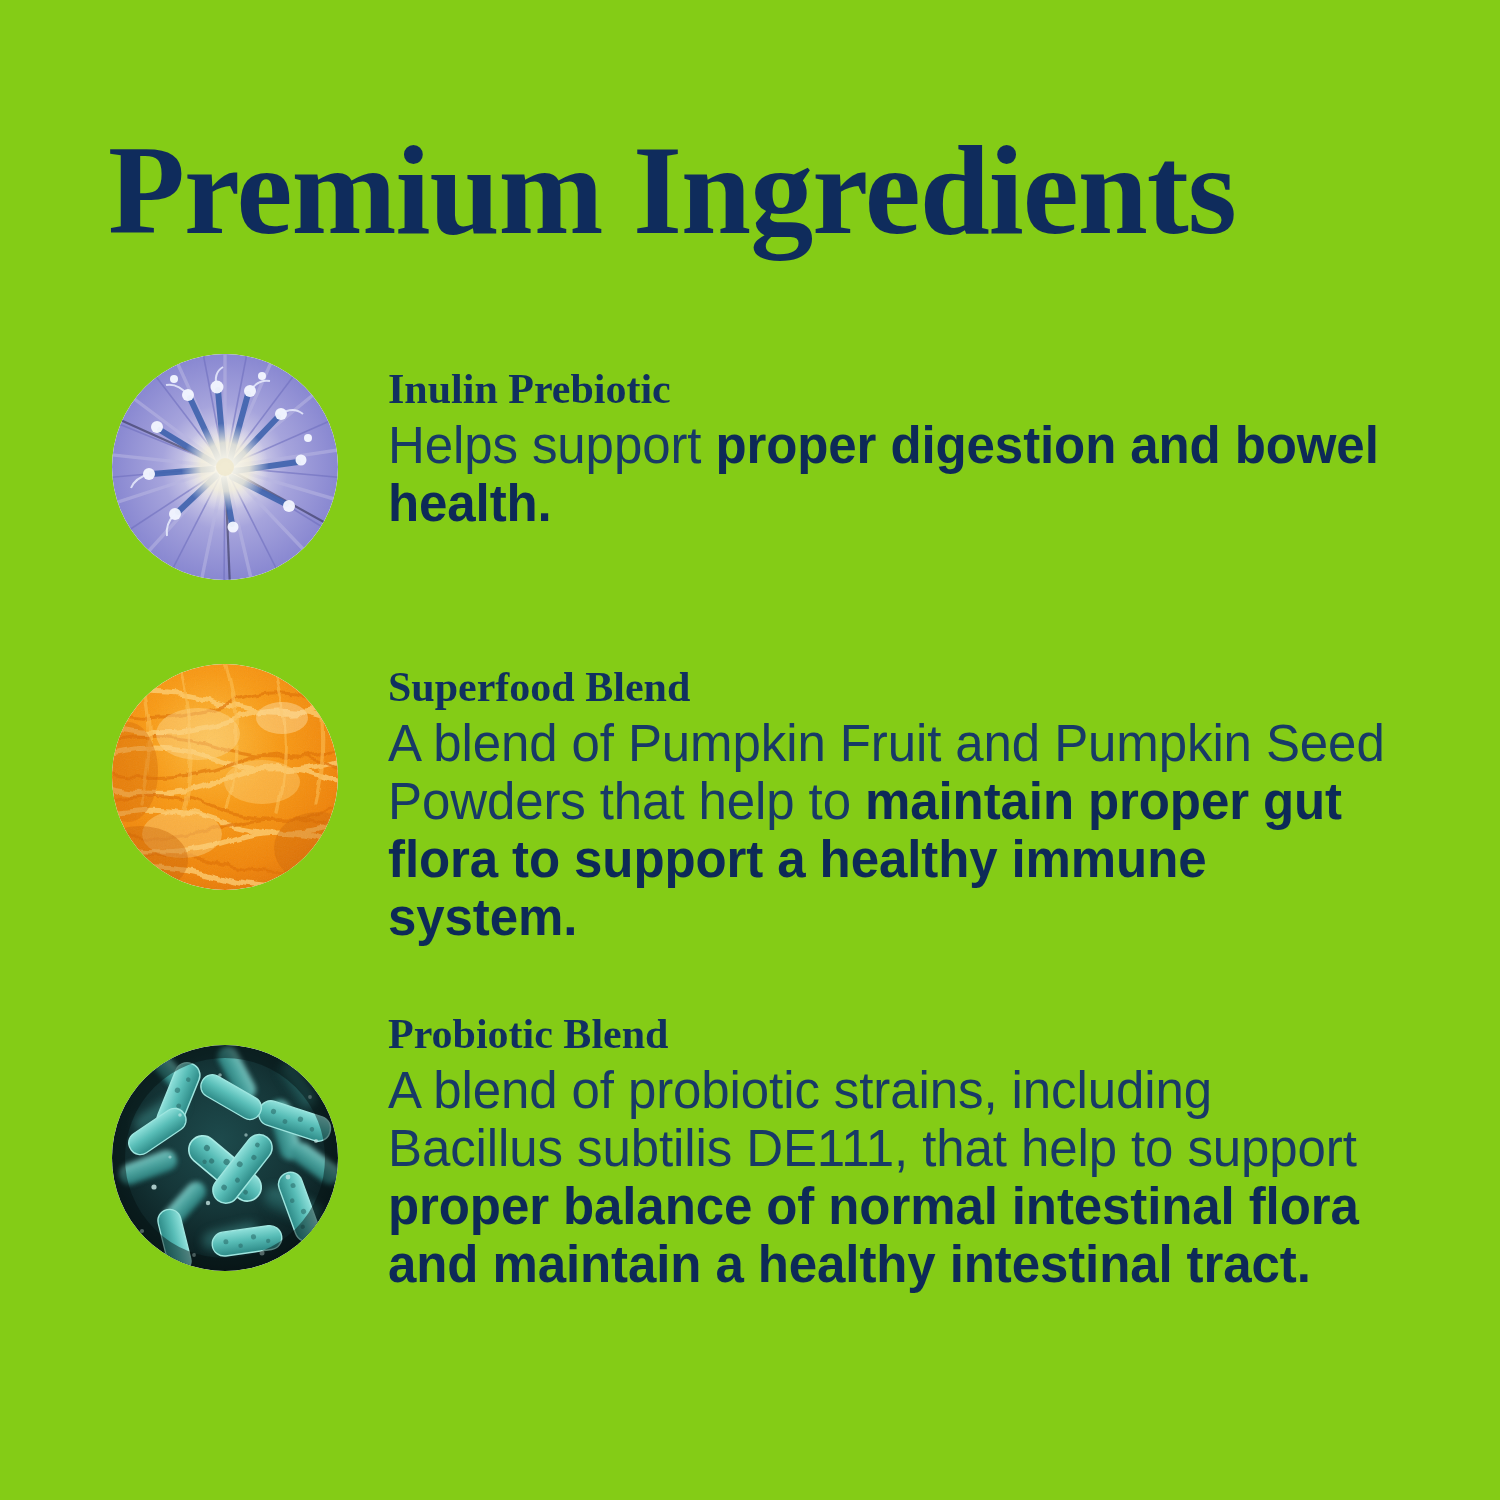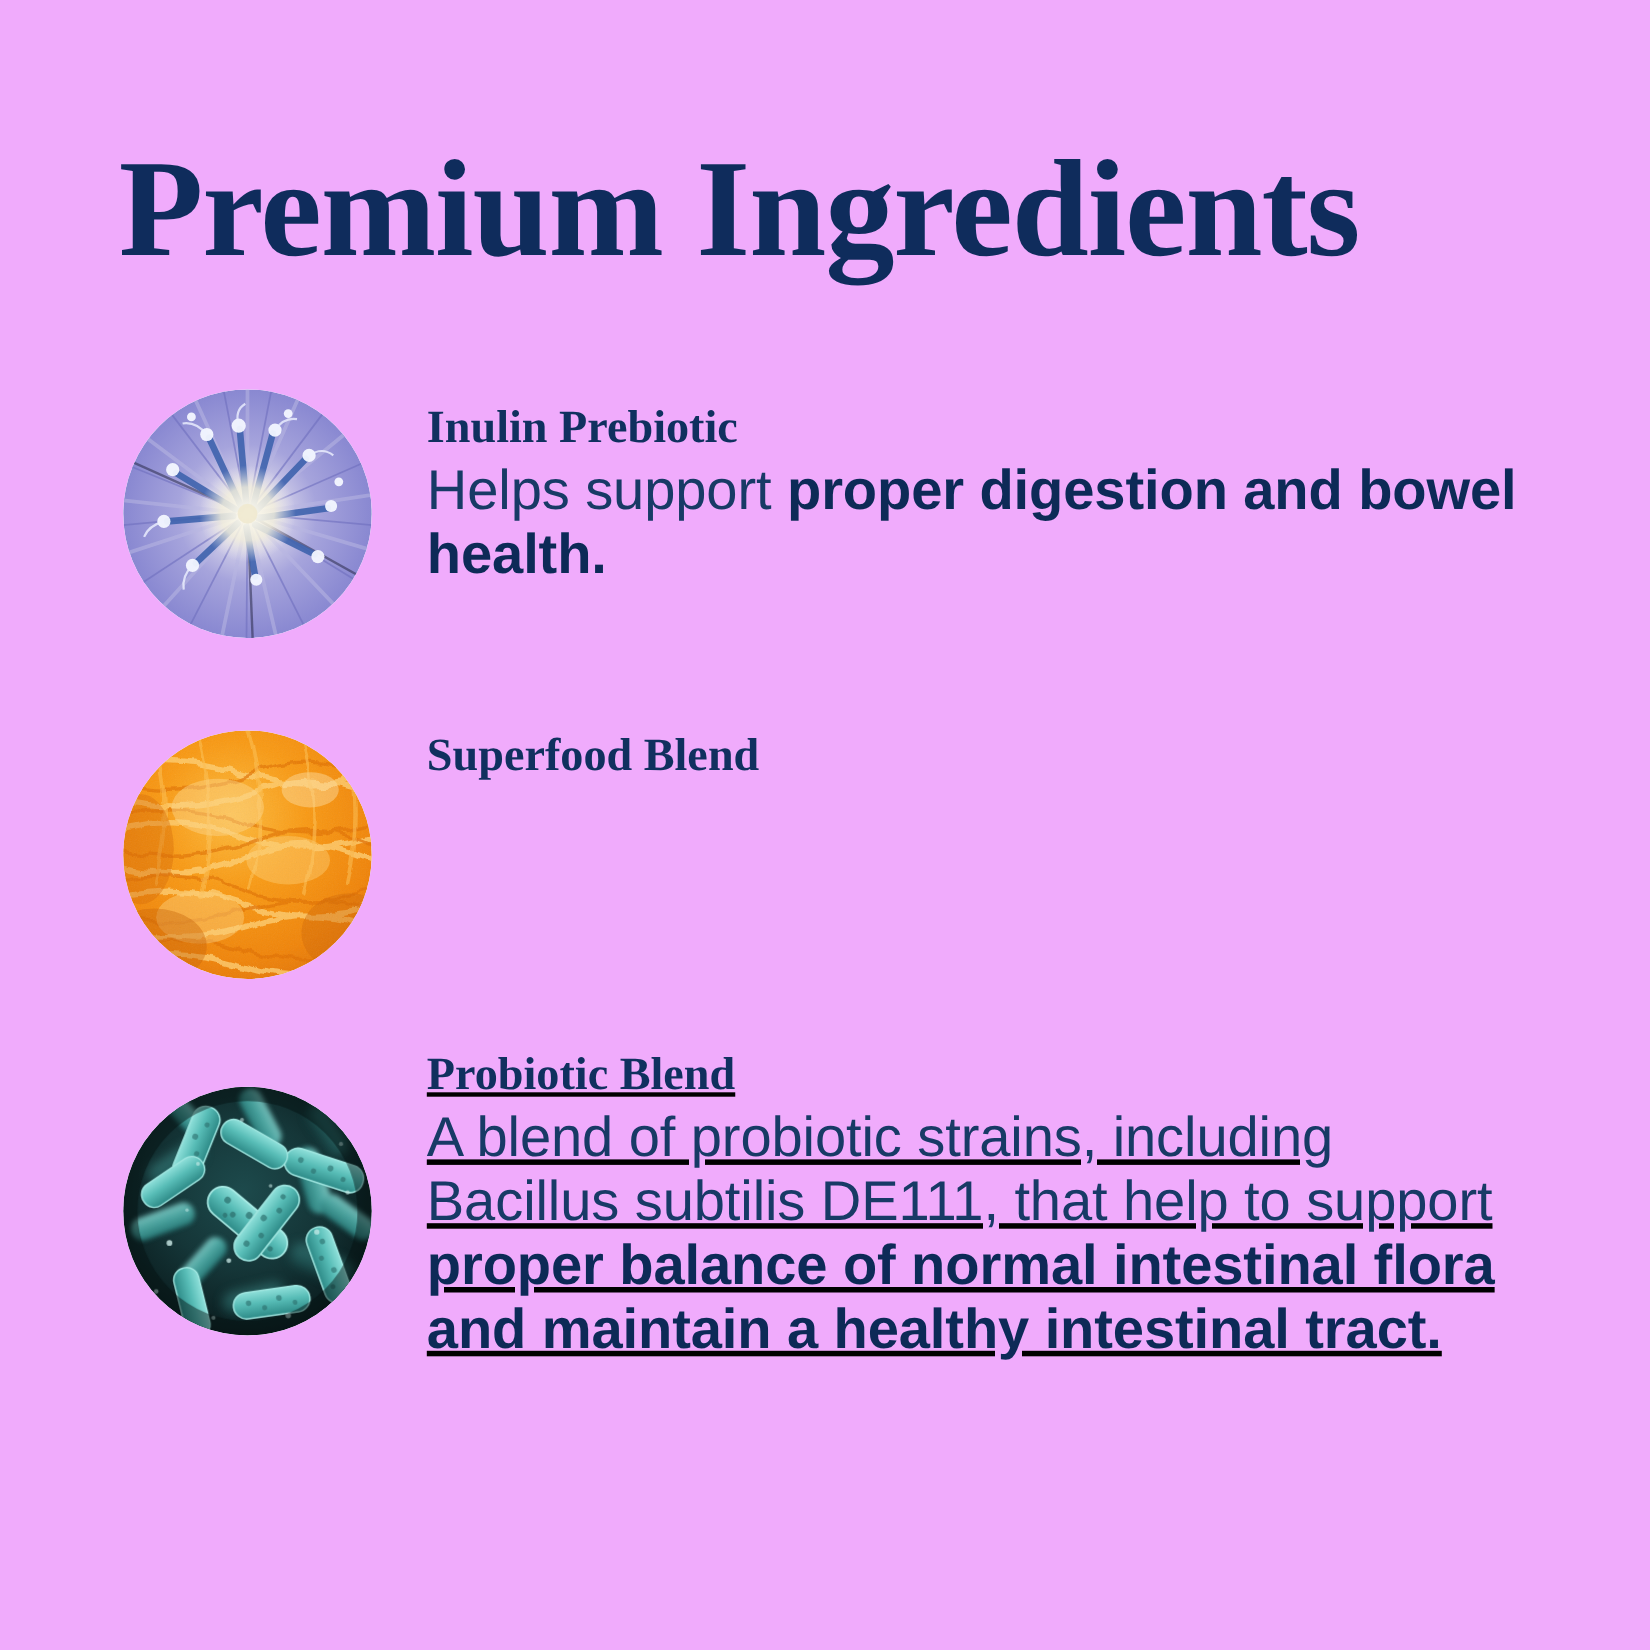--- a/index.html
+++ b/index.html
@@ -14,21 +14,21 @@
   body {
     background: #eef2fd;
     font-family: "Liberation Sans", sans-serif;
     -webkit-font-smoothing: antialiased;
   }
 
   .page {
     position: relative;
     width: 1500px;
     height: 1500px;
-    background: #f0abfc;
+    background: #84cc16;
   }
 
   
   .page-title {
     position: absolute;
     left: 108px;
     top: 128px;
     width: 1300px;
     font-family: "Liberation Serif", "DejaVu Serif", serif;
     font-weight: 700;
@@ -103,21 +103,21 @@
   }
 
   .ing-body .strong {
     font-weight: 700;
     color: #0d2a57;
   }
 
   
   .row-1 { margin-bottom: 72px; }
   .row-2 { }
-  .row-3 { margin-bottom: 0; text-decoration: underline; }
+  .row-3 { margin-bottom: 0; }
 
   .row-2 .ing-text { padding-top: 12px; }
   .row-3 .ing-text { padding-top: 0; }
   .row-3 .thumb-wrap { margin-top: 34px; }
   .row-2 .thumb-wrap { margin-top: 12px; }
   .row-1 .thumb-wrap { margin-top: 2px; }
 </style>
 </head>
 <body>
 
@@ -309,20 +309,23 @@
                 <ellipse cx="206" cy="184" rx="44" ry="36" fill="#cf6606"></ellipse>
                 <ellipse cx="16" cy="108" rx="30" ry="50" fill="#d86a05"></ellipse>
               </g>
               <rect width="226" height="226" filter="url(#pumpGrain)" opacity=".55"></rect>
             </g>
           </svg>
         </div>
       </div>
       <div class="ing-text">
         <div class="ing-heading">Superfood Blend</div>
+        <div class="ing-body">
+          <span class="lead">A blend of Pumpkin Fruit and Pumpkin Seed Powders that help to </span><span class="strong">maintain proper gut flora to support a healthy immune system.</span>
+        </div>
       </div>
     </div>
 
     <div class="ingredient-row row-3">
       <div class="thumb-wrap">
         <div class="thumb">
           <svg viewBox="0 0 226 226" xmlns="http://www.w3.org/2000/svg" aria-hidden="true">
             <defs>
               <clipPath id="clipC">
                   <circle cx="113" cy="113" r="113"></circle>

